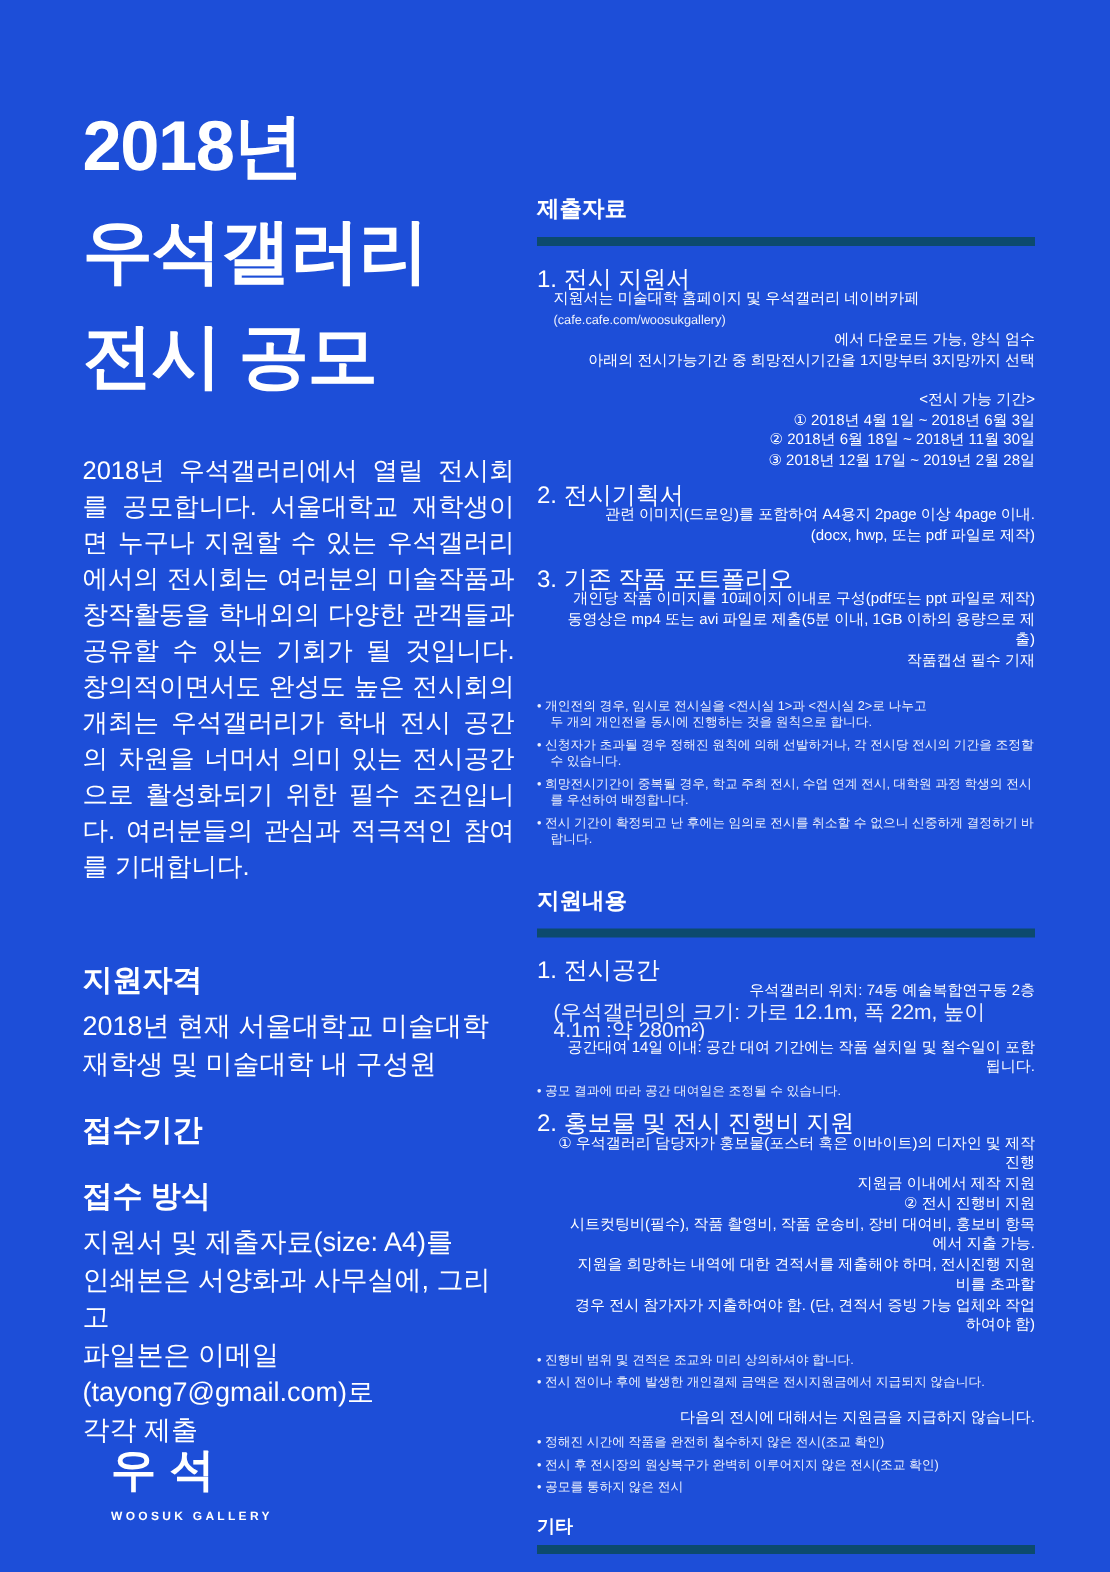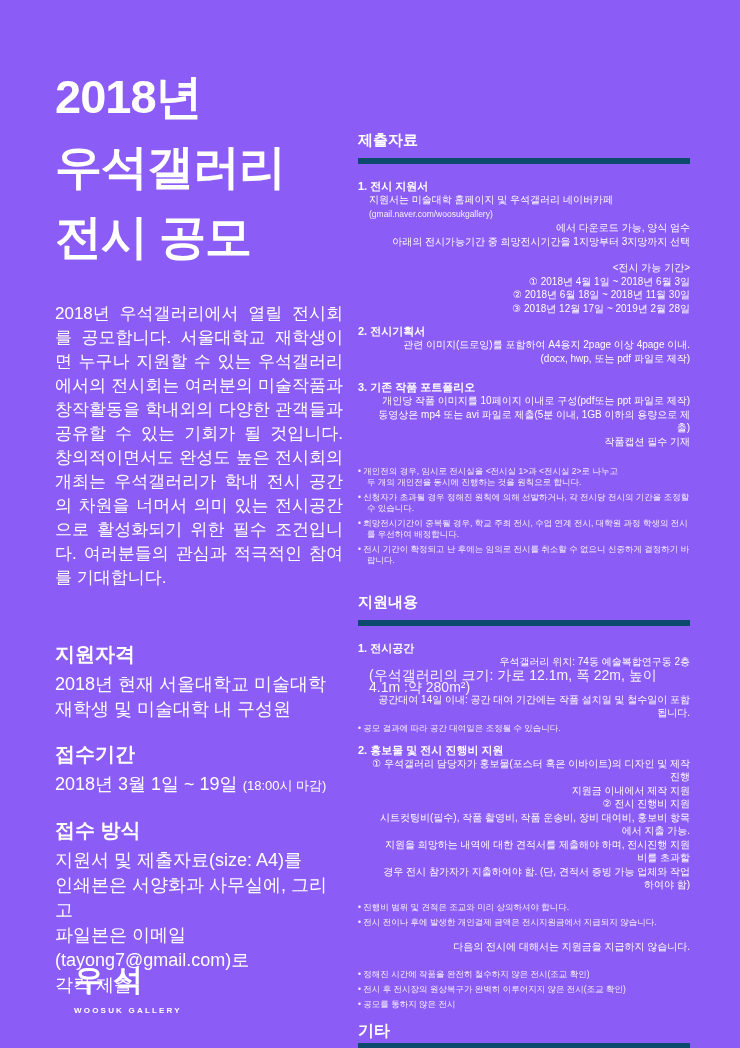--- a/index.html
+++ b/index.html
@@ -1,19 +1,19 @@
 <!DOCTYPE html>
 <html><head>
 <meta charset="utf-8">
 <style>
   html,body { margin:0; padding:0; background:#222; }
   .poster {
     position: relative;
     width: 740px; height: 1048px;
-    background: #8b5cf6;
+    background: #1d4ed8;
     color: #ffffff;
     font-family: "Liberation Sans", "DejaVu Sans", sans-serif;
     overflow: hidden;
   }
 
   
   .left { position: absolute; left: 55px; top: 62px; width: 288px; }
   .title {
     margin: 0 0 30px 0;
     font-size: 47px; font-weight: bold;
@@ -36,69 +36,68 @@
   .logo-en { margin-top: 5px; font-size: 8px; font-weight: bold; letter-spacing: 2.2px; }
 
   
   .right { position: absolute; left: 358px; top: 130px; width: 332px; }
   .rhead {
     margin: 0 0 16px 0;
     font-size: 15px; font-weight: bold; line-height: 19px;
     border-bottom: 6px solid #0c4a6e;
     padding-bottom: 9px;
   }
-  .rhead.small { font-size: 16px; line-height: 13px; padding-bottom: 6px; margin-bottom: 10px; }
+  .rhead.small { font-size: 12px; line-height: 13px; padding-bottom: 6px; margin-bottom: 10px; }
 
   .rsec-materials { margin-bottom: 26px; }
   .rsec-support  { margin-bottom: 14px; }
   .rsec-etc      { margin-bottom: 10px; }
 
   .ritem { margin-bottom: 10px; }
   .ritem.wide { margin-bottom: 16px; }
-  .rtitle { font-size: 11px; font-weight: bold; line-height: 13px; }
+  .rtitle { font-size: 16px; font-weight: normal; line-height: 13px; }
   .rbody  { font-size: 10px; line-height: 13.5px; white-space: pre-line; padding-left: 11px; text-align: right; }
   .rline  { font-size: 10px; line-height: 13.5px; padding-left: 11px; }
   .rsmall { font-size: 8.5px; opacity: .92; }
   .rsmall-line { font-size: 14px; line-height: 12px; padding-left: 11px; opacity: .92; white-space: pre-line; }
   .gap { margin-top: 13px; }
 
   .notes { margin-top: 18px; }
   .notes.tight { margin-top: 10px; }
   .notes.vtight { margin-top: 3px; }
   .bullet {
     font-size: 8.5px; line-height: 11px;
     white-space: pre-line;
     padding-left: 9px; text-indent: -9px;
     margin-bottom: 4px; opacity: .92;
   }
   .bullet::before { content: "\2022  "; }
 
   .nofund { margin-top: 12px; }
-  .nofund .rbody { margin-bottom: 16px; }
+  .nofund .rbody { margin-bottom: 4px; }
 </style>
 </head>
 <body>
 
 <div class="poster">
 
   <div class="left">
     <h1 class="title">2018년
 우석갤러리
 전시 공모</h1>
     <p class="intro">2018년 우석갤러리에서 열릴 전시회를 공모합니다. 서울대학교 재학생이면 누구나 지원할 수 있는 우석갤러리에서의 전시회는 여러분의 미술작품과 창작활동을 학내외의 다양한 관객들과 공유할 수 있는 기회가 될 것입니다. 창의적이면서도 완성도 높은 전시회의 개최는 우석갤러리가 학내 전시 공간의 차원을 너머서 의미 있는 전시공간으로 활성화되기 위한 필수 조건입니다. 여러분들의 관심과 적극적인 참여를 기대합니다.</p>
 
     <section class="lblock first">
       <h3>지원자격</h3>
       <p>2018년 현재 서울대학교 미술대학
 재학생 및 미술대학 내 구성원</p>
     </section>
 
     <section class="lblock">
       <h3>접수기간</h3>
-      <p><span>2018년 3월 1일 ~ 19일</span> <span class="period-note">(18:00시 마감)</span></p>
     </section>
 
     <section class="lblock">
       <h3>접수 방식</h3>
       <p>지원서 및 제출자료(size: A4)를
 인쇄본은 서양화과 사무실에, 그리고
 파일본은 이메일(tayong7@gmail.com)로
 각각 제출</p>
     </section>
   </div>
@@ -108,21 +107,21 @@
     <div class="logo-en">WOOSUK GALLERY</div>
   </div>
 
   <div class="right">
 
     <section class="rsec-materials">
       <h2 class="rhead">제출자료</h2>
 
       <div class="ritem">
         <div class="rtitle">1. 전시 지원서</div>
-        <div class="rline"><span>지원서는 미술대학 홈페이지 및 우석갤러리 네이버카페 </span><span class="rsmall">(gmail.naver.com/woosukgallery)</span></div>
+        <div class="rline"><span>지원서는 미술대학 홈페이지 및 우석갤러리 네이버카페 </span><span class="rsmall">(cafe.cafe.com/woosukgallery)</span></div>
         <div class="rbody">에서 다운로드 가능, 양식 엄수
 아래의 전시가능기간 중 희망전시기간을 1지망부터 3지망까지 선택</div>
         <div class="rbody gap">&lt;전시 가능 기간&gt;
 ① 2018년 4월 1일 ~ 2018년 6월 3일
 ② 2018년 6월 18일 ~ 2018년 11월 30일
 ③ 2018년 12월 17일 ~ 2019년 2월 28일</div>
       </div>
 
       <div class="ritem wide">
         <div class="rtitle">2. 전시기획서</div>

